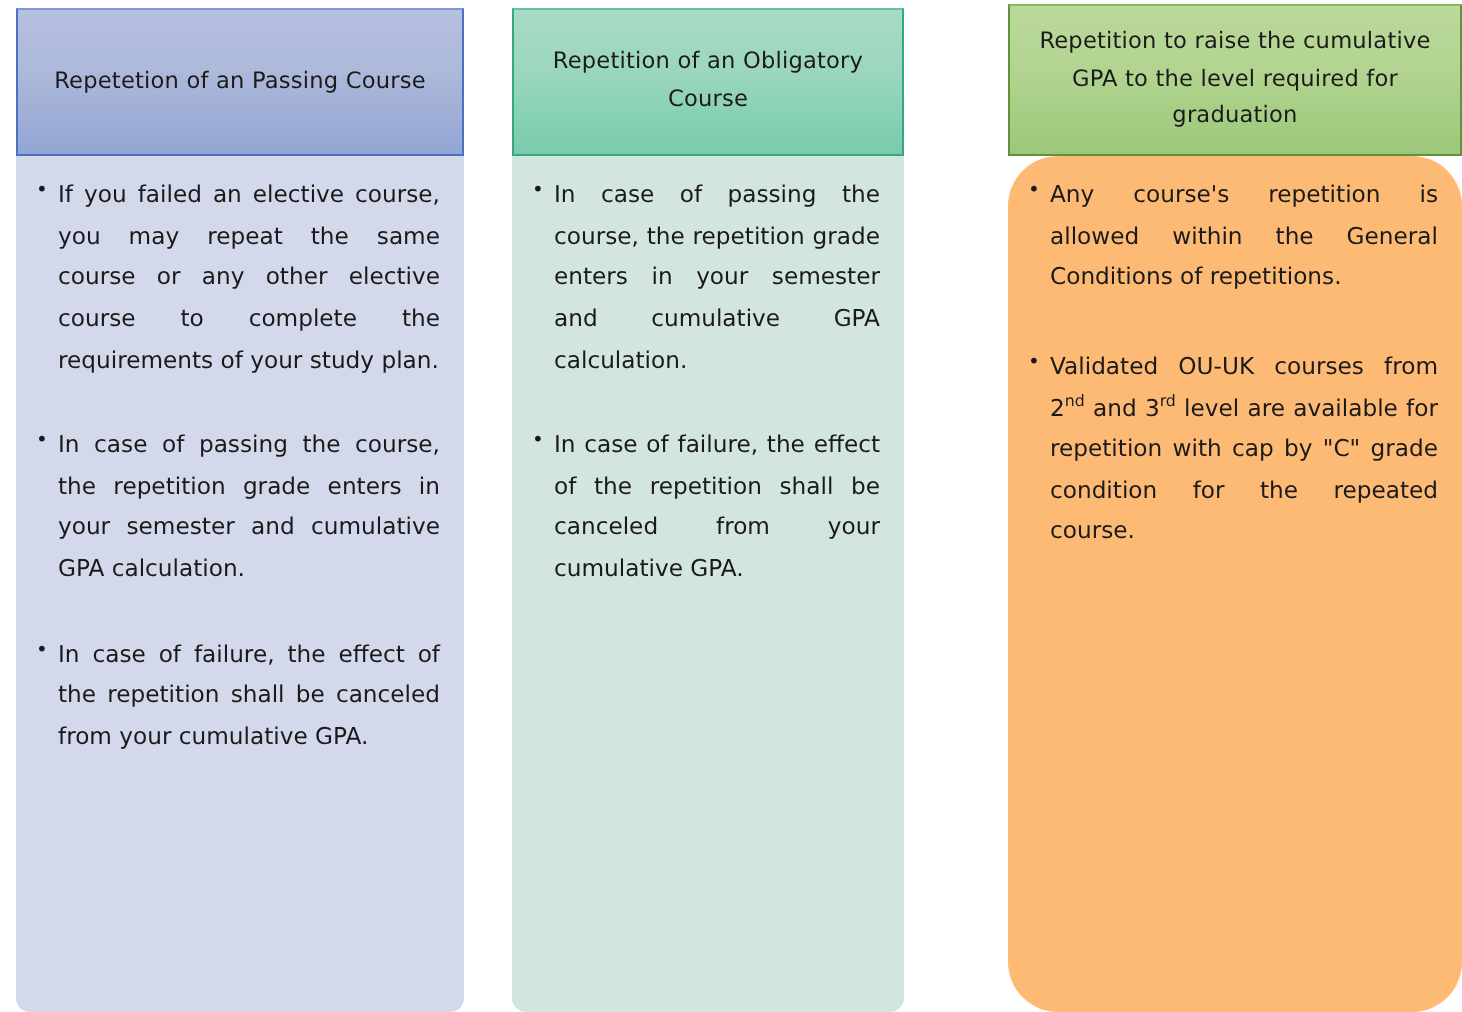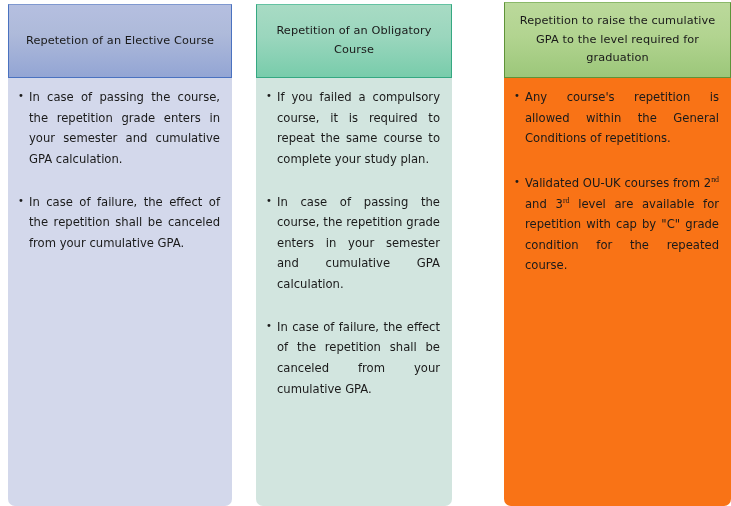--- a/index.html
+++ b/index.html
@@ -66,21 +66,21 @@
 
   .col-body {
     box-sizing: border-box;
     flex: 1;
     padding: 9px 12px 10px 8px;
     border-bottom-left-radius: 7px;
     border-bottom-right-radius: 7px;
   }
   .col-1 .col-body { background: #d3d8eb; }
   .col-2 .col-body { background: #d2e5df; }
-  .col-3 .col-body { background: #f97316; }
+  .col-3 .col-body { background: #fdba74; border-radius: 25px; }
 
   ul.bullets {
     margin: 0;
     padding: 0;
     list-style: none;
   }
   ul.bullets li {
     position: relative;
     padding-left: 13px;
     margin: 0 0 20px 0;
@@ -101,43 +101,42 @@
     color: #1a1a1a;
   }
   .col-1 ul.bullets li { margin-bottom: 22px; }
   .col-2 ul.bullets li { margin-bottom: 22px; }
   .col-3 ul.bullets li { margin-bottom: 24px; }
 
   sup {
     font-size: 0.68em;
     vertical-align: super;
     line-height: 0;
-    font-family: Liberation Serif, serif;
   }
 </style>
 </head>
 <body>
 
 <div class="board">
 
   <div class="column col-1">
-    <div class="col-head">Repetetion of an Elective Course</div>
+    <div class="col-head">Repetetion of an Passing Course</div>
     <div class="col-body">
       <ul class="bullets">
+        <li>If you failed an elective course, you may repeat the same course or any other elective course to complete the requirements of your study plan.</li>
         <li>In case of passing the course, the repetition grade enters in your semester and cumulative GPA calculation.</li>
         <li>In case of failure, the effect of the repetition shall be canceled from your cumulative GPA.</li>
       </ul>
     </div>
   </div>
 
   <div class="column col-2">
     <div class="col-head">Repetition of an Obligatory Course</div>
     <div class="col-body">
       <ul class="bullets">
-        <li>If you failed a compulsory course, it is required to repeat the same course to complete your study plan.</li>
         <li>In case of passing the course, the repetition grade enters in your semester and cumulative GPA calculation.</li>
         <li>In case of failure, the effect of the repetition shall be canceled from your cumulative GPA.</li>
       </ul>
     </div>
   </div>
 
   <div class="column col-3">
     <div class="col-head">Repetition to raise the cumulative GPA to the level required for graduation</div>
     <div class="col-body">
       <ul class="bullets">

